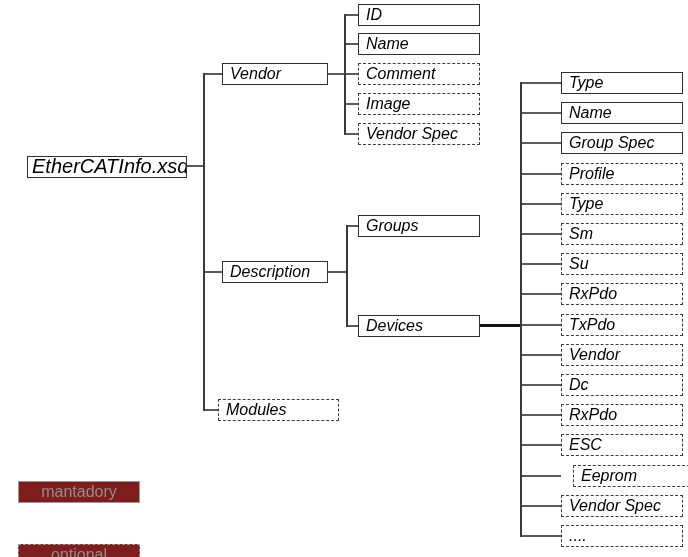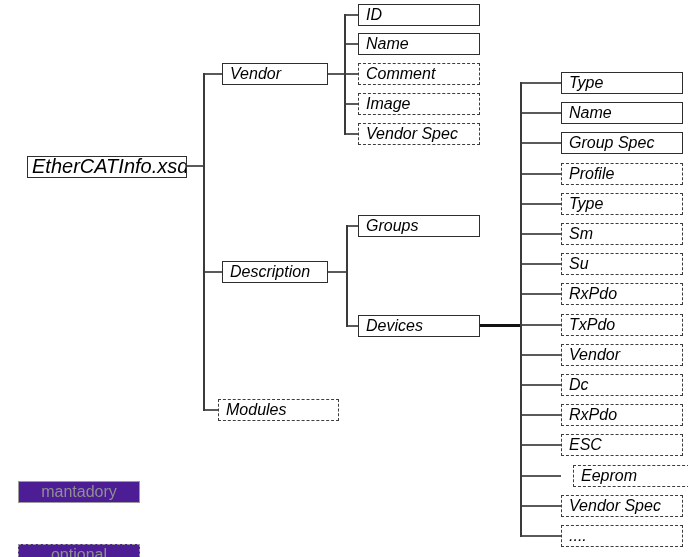--- a/index.html
+++ b/index.html
@@ -33,21 +33,21 @@
   .node.root { font-size: 20px; padding-left: 4px; }
   .legend-box {
     position: absolute;
     box-sizing: border-box;
     width: 122px;
     height: 22px;
     line-height: 19px;
     font-size: 16px;
     text-align: center;
     color: #8f8f8f;
-    background: #4c1d95;
+    background: #7f1d1d;
     white-space: nowrap;
   }
   .legend-box.solid  { border: 1.5px solid #9b9b9b; }
   .legend-box.dashed { border: 1.5px dashed #9b9b9b; margin-top: 33px; }
   .ln { position: absolute; background: #5a5a5a; }
   .ln.trunk { background: #3a3a3a; }
   .ln.thick { background: #111111; }
 </style>
 </head>
 <body>

